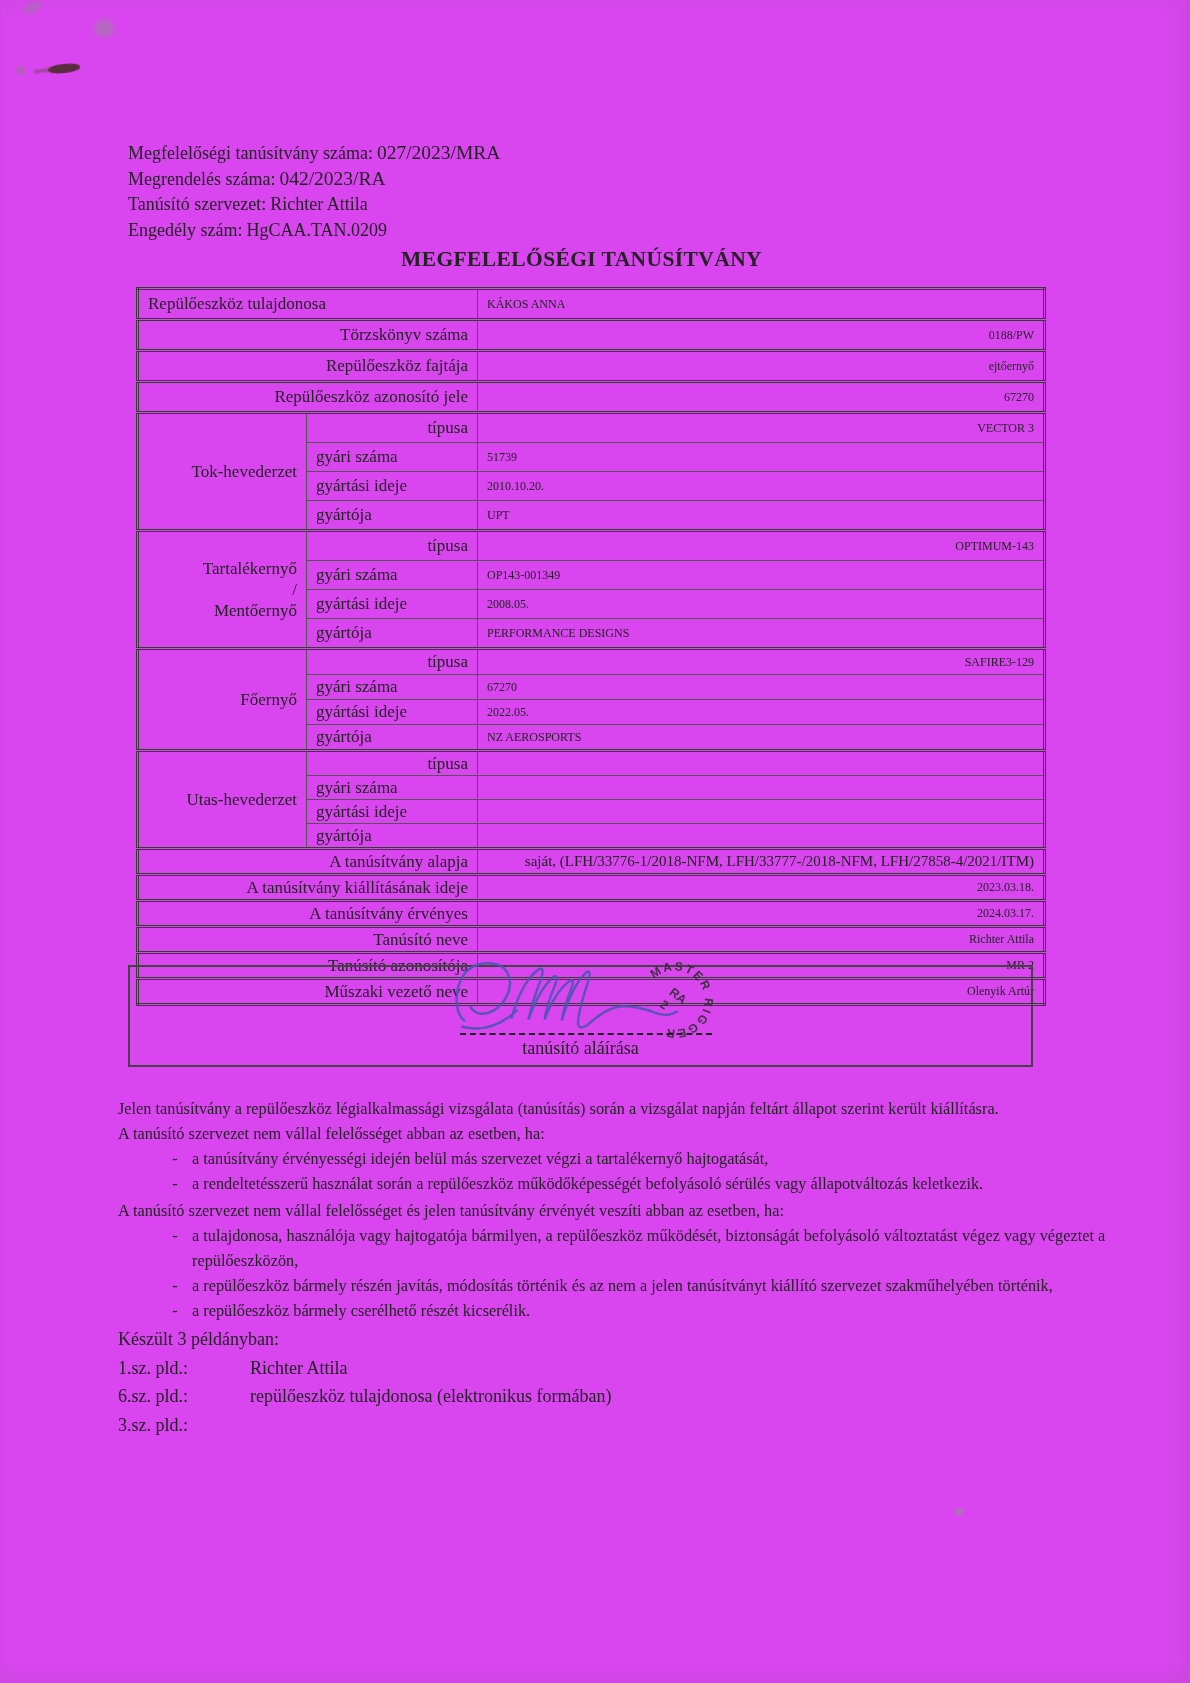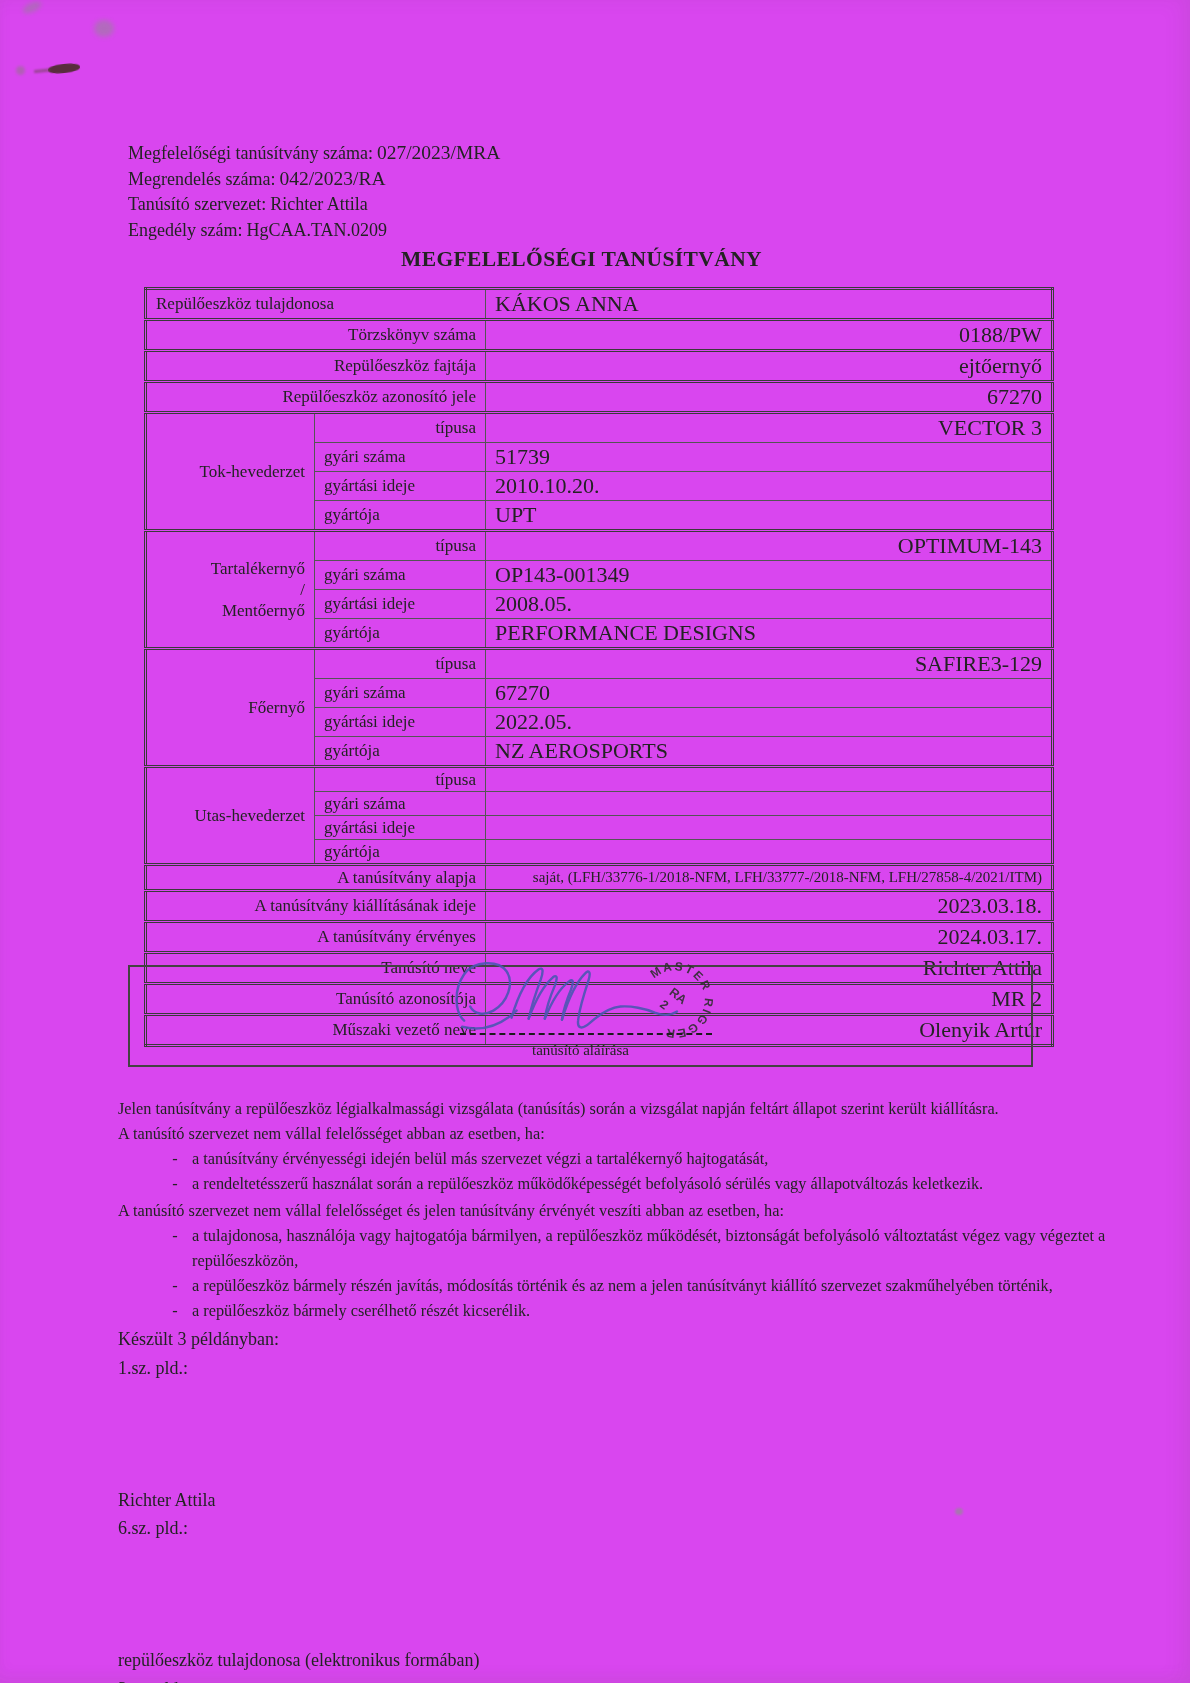--- a/index.html
+++ b/index.html
@@ -30,50 +30,50 @@
   .header-value { font-size:19.5px; }
 
   
   .doc-title {
     position:absolute; left:128px; top:247px; width:907px;
     text-align:center; font-size:21.5px; font-weight:bold; letter-spacing:.4px;
     margin:0;
   }
 
   
-  table.cert { position:absolute; left:144px; top:287px; width:907px; border-collapse:collapse; table-layout:fixed; border:3px double #3a3a3a; }
+  table.cert { position:absolute; left:136px; top:287px; width:907px; border-collapse:collapse; table-layout:fixed; border:3px double #3a3a3a; }
   table.cert td { border:1px solid #555; padding:1px 9px; font-size:17px; vertical-align:middle; overflow:hidden; white-space:nowrap; }
-  table.cert td.val { font-size:22px; }
+  table.cert td.val { font-size:12px; }
   table.cert td.val.small { font-size:15px; }
   table.cert tr.sec td { border-top:3px double #3a3a3a;text-align:right; }
   table.cert td.group-name { text-align:center; white-space:pre-line; line-height:21px; font-size:17px; }
   tr.h27 td { height:26px; }
   tr.h23 td { height:22px; }
   tr.h22 td { height:21px; }
 
   
   .sig-box { position:absolute; left:128px; top:965px; width:901px; height:98px; border:2px solid #434343; }
   .sig-svg { position:absolute; left:318px; top:-12px; width:232px; height:88px; overflow:visible; }
   .stamp-svg { position:absolute; left:502px; top:-10px; width:86px; height:86px; }
   .sig-dash { position:absolute; left:330px; top:66px; width:252px; border-top:2.5px dashed #1c1c1c; }
-  .sig-caption { position:absolute; left:0; right:0; bottom:6px; text-align:center; font-size:15px; }
+  .sig-caption { position:absolute; left:0; right:0; bottom:6px; text-align:center; font-size:18px; }
 
   
   .note { position:absolute; left:118px; width:1014px; font-size:16.3px; line-height:25px; }
   .note-1 { top:1080px; }
   .disc-1 { top:1121px; }
   .disc-2 { top:1198px; }
   .li { display:flex; }
   .li .dash { width:34px; text-align:center; flex:0 0 34px; }
   .li-wrap { padding-left:40px; }
   .li .txt { flex:1; }
 
   
   .copies { position:absolute; left:118px; top:1325px; font-size:18px; line-height:28.5px; }
-  .copies-row { display:flex;flex-direction:column; }
+  .copies-row { display:flex; }
   .copies-label { width:132px; flex:0 0 132px; }
 </style>
 </head>
 <body>
 
 <div class="page">
 
   <div class="smudge smudge-a"></div>
   <div class="smudge smudge-b"></div>
   <div class="smudge smudge-c"></div>

